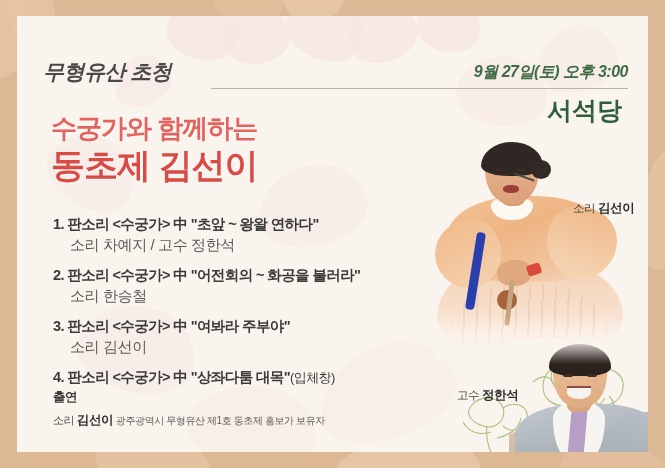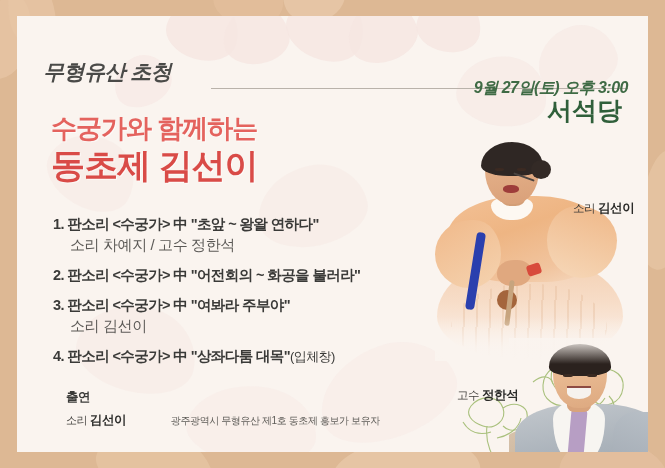--- a/index.html
+++ b/index.html
@@ -85,21 +85,21 @@
     position: absolute;
     left: 168px;
     top: 30px;
     width: 417px;
     height: 1px;
     background: #b9b2aa;
   }
   #event-datetime {
     position: absolute;
     right: 0;
-    top: 20px;
+    top: 4px;
     font-size: 16px;
     font-weight: bold;
     color: #3f6b45;
     letter-spacing: -0.5px;
     white-space: nowrap;
   }
   #venue {
     position: absolute;
     right: 26px;
     top: 78px;
@@ -158,41 +158,41 @@
     color: #5c5a57;
     letter-spacing: -0.4px;
     margin-top: 2px;
     margin-left: 17px;
     white-space: nowrap;
   }
 
   
   #credits {
     position: absolute;
-    left: 49px;
+    left: 36px;
     top: 373px;
     width: 560px;
   }
   #credits-heading {
     font-size: 12.5px;
     font-weight: bold;
     color: #3a3a38;
     letter-spacing: -0.4px;
     margin-bottom: 4px;
   }
   .credit-line {
     font-size: 11px;
     color: #4a4845;
     letter-spacing: -0.4px;
     line-height: 1.62;
     white-space: nowrap;
   }
   .credit-line .role { color:#4a4845; }
   .credit-line .person { font-weight: bold; font-size: 12.5px; color:#2e2e2c; }
-  .credit-line .desc { font-size: 10px; color:#5d5b57;margin-left:42px; }
+  .credit-line .desc { font-size: 10px; color:#5d5b57; }
   .credit-line .sep { font-size: 10px; color:#7a7874; padding: 0 2px; }
 
   
   #photo-singer {
     position: absolute;
     left: 418px;
     top: 128px;
     width: 190px;
     height: 215px;
   }
@@ -498,20 +498,21 @@
           <span>판소리 &lt;수궁가&gt; 中 "초앞 ~ 왕왈 연하다"</span><span class="paren"></span>
         </div>
         <div class="program-cast">소리 차예지 / 고수 정한석</div>
       </div>
 
       <div class="program-item">
         <div class="program-line">
           <span>2.</span>
           <span>판소리 &lt;수궁가&gt; 中 "어전회의 ~ 화공을 불러라"</span><span class="paren"></span>
         </div>
+        <div class="program-cast">소리 한승철</div>
       </div>
 
       <div class="program-item">
         <div class="program-line">
           <span>3.</span>
           <span>판소리 &lt;수궁가&gt; 中 "여봐라 주부야"</span><span class="paren"></span>
         </div>
         <div class="program-cast">소리 김선이</div>
       </div>
 

